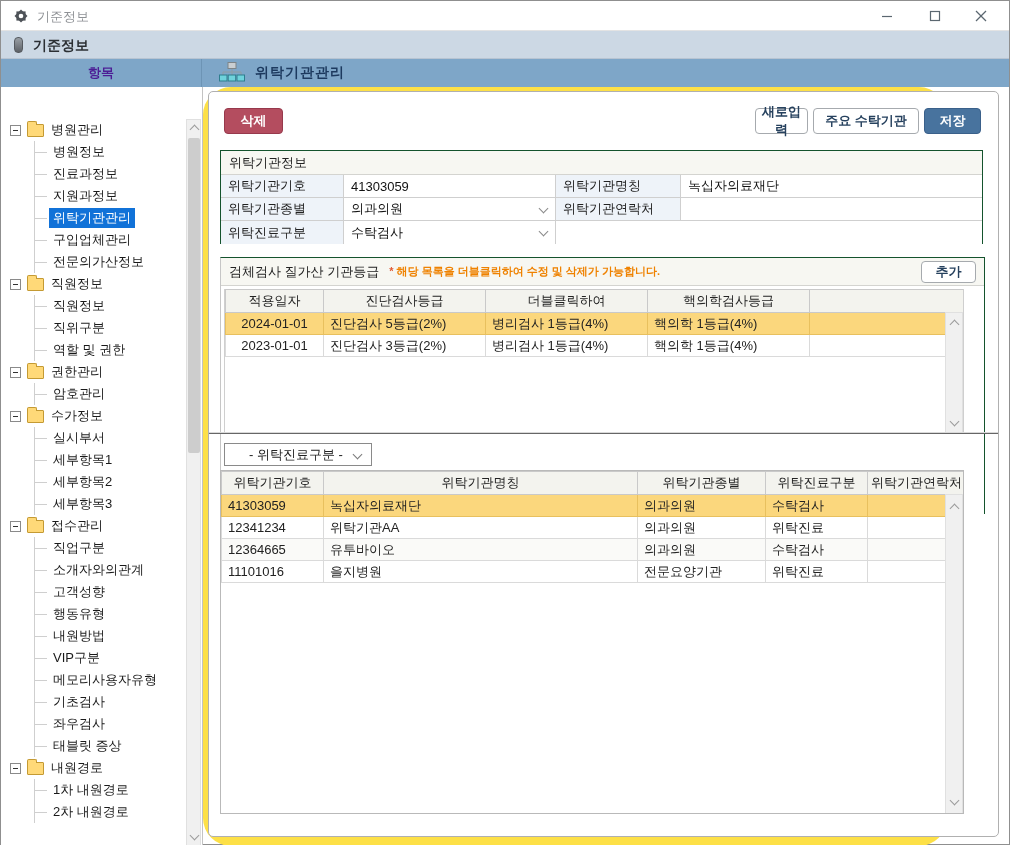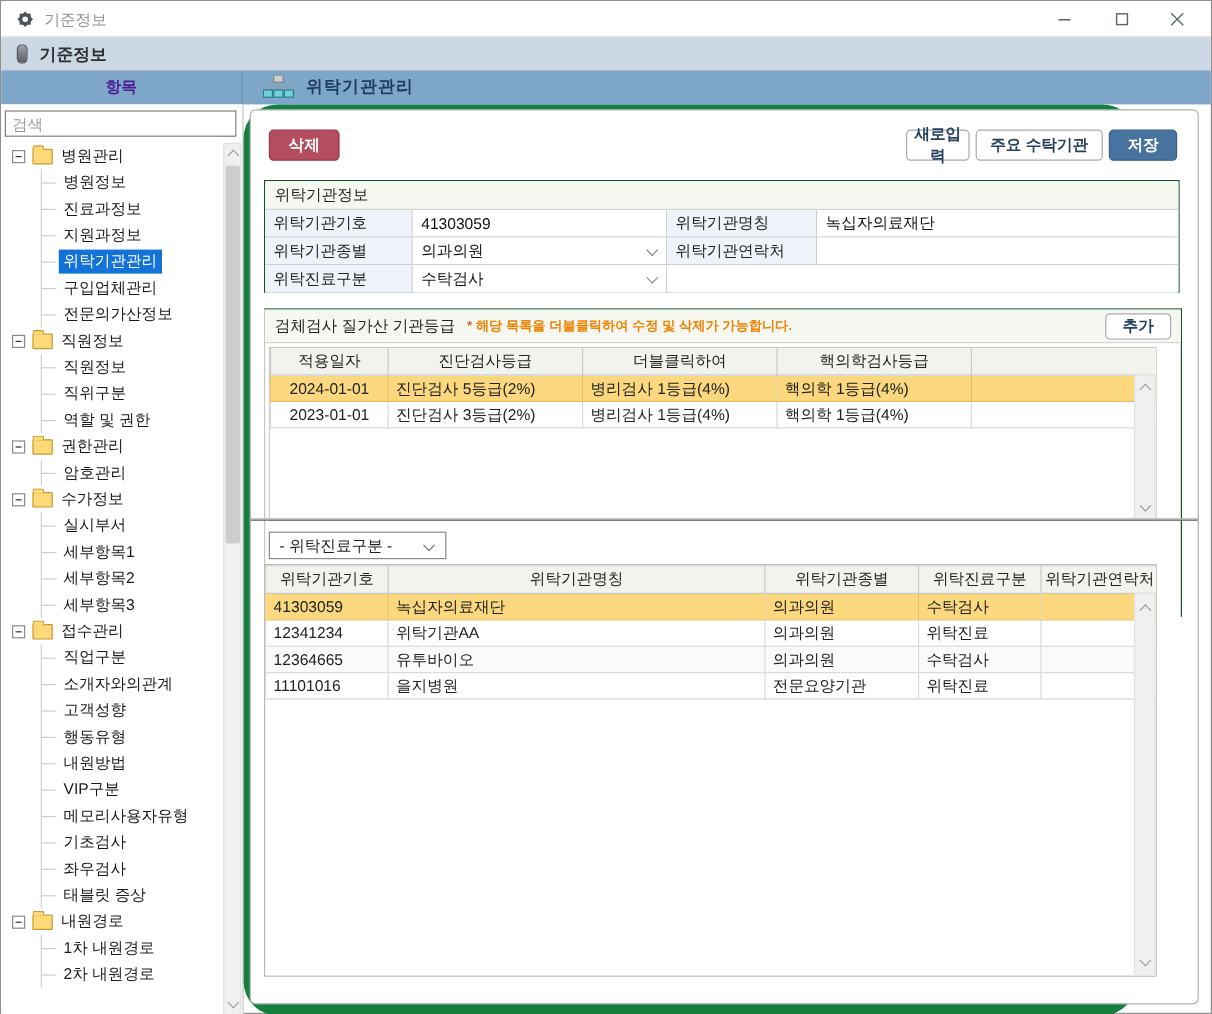--- a/index.html
+++ b/index.html
@@ -46,21 +46,21 @@
   .tree-row.leaf::before { content:""; position:absolute; left:31px; top:0; width:1px; height:22px; background:#cfcfcf; }
   .tree-row.leaf::after { content:""; position:absolute; left:31px; top:11px; width:13px; height:1px; background:#cfcfcf; }
 
   
   .vscroll { position:absolute; background:#f0f0f0; border:1px solid #e0e0e0; }
   .vscroll .thumb { position:absolute; left:1px; width:12px; background:#cdcdcd; border-radius:2px; }
   .chev { width:7px; height:7px; border-left:1px solid #9b9b9b; border-top:1px solid #9b9b9b; position:absolute; left:4px; }
   .chev.up { transform:rotate(45deg); } .chev.down { transform:rotate(225deg); }
 
   
-  .main-bg { position:absolute; left:202px; top:86px; width:744px; height:759px; background:#15803d;border-radius:28px; }
+  .main-bg { position:absolute; left:202px; top:86px; width:744px; height:759px; background:#fde047;border-radius:28px; }
   .panel { position:absolute; left:5px; top:4px; width:791px; height:746px; background:#ffffff; border:1px solid #b0b0b0; border-radius:5px; }
 
   
   .btn { position:absolute; top:16px; height:26px; border-radius:4px; font-weight:bold; font-size:13px; font-family:inherit;
       display:flex; align-items:center; justify-content:center; cursor:pointer; }
   .btn-delete { left:15px; width:59px; background:#b44d5f; border:1px solid #97394c; color:#fff; }
   .btn-white { background:#ffffff; border:1px solid #a6aaae; color:#26415e; }
   .btn-new { left:546px; width:53px; }
   .btn-major { left:604px; width:106px; }
   .btn-save { left:715px; width:57px; background:#48739e; border:1px solid #3a608a; color:#fff; }
@@ -96,21 +96,21 @@
   .grade-wrap table td:first-child { text-align:center; }
   .list-wrap { position:absolute; left:11px; top:378px; width:744px; height:344px; border:1px solid #b9b9b9; background:#fff; overflow:hidden; }
   tbody tr:nth-child(odd):not(.sel) td { background:#fafaf8; }
   tbody tr:nth-child(even):not(.sel) td { background:#ffffff; }
 
   
   .splitter { position:absolute; left:0px; top:340px; width:789px; height:2px; background:#666666; border-top:1px solid #d9d9d9; }
 
   
   .filter-dd { position:absolute; left:15px; top:351px; width:148px; height:23px; border:1px solid #8a8a8a; background:#fff;
-      display:flex; align-items:center; padding:0 8px; color:#222; }
+      display:flex; align-items:center; padding:0 24px; color:#222; }
   .filter-dd .chevbox { position:absolute; right:6px; top:4px; width:15px; height:15px; }
   .filter-dd .chev { border-color:#7a7a7a; top:3px; }
 </style>
 </head>
 <body>
 
 <div class="window">
 
   <div class="titlebar">
     <span class="gear">
@@ -158,21 +158,20 @@
           <rect x="0.5" y="13" width="7.5" height="6" fill="#6fd2dc" stroke="#2e7e8e"></rect>
           <rect x="9.2" y="13" width="7.5" height="6" fill="#6fd2dc" stroke="#2e7e8e"></rect>
           <rect x="18" y="13" width="7.5" height="6" fill="#6fd2dc" stroke="#2e7e8e"></rect>
         </svg>
       </span>
       <span class="page-title">위탁기관관리</span>
     </div>
   </div>
 
   <div class="sidebar">
-    <input class="search" type="text" placeholder="검색" style="">
     <div class="tree">
         <div class="tree-row folder">
           <span class="expander"></span>
           <span class="folder-ico"></span>
           <span class="lbl">병원관리</span>
         </div>
         <div class="tree-row leaf">
           <span class="lbl">병원정보</span>
         </div>
         <div class="tree-row leaf">

